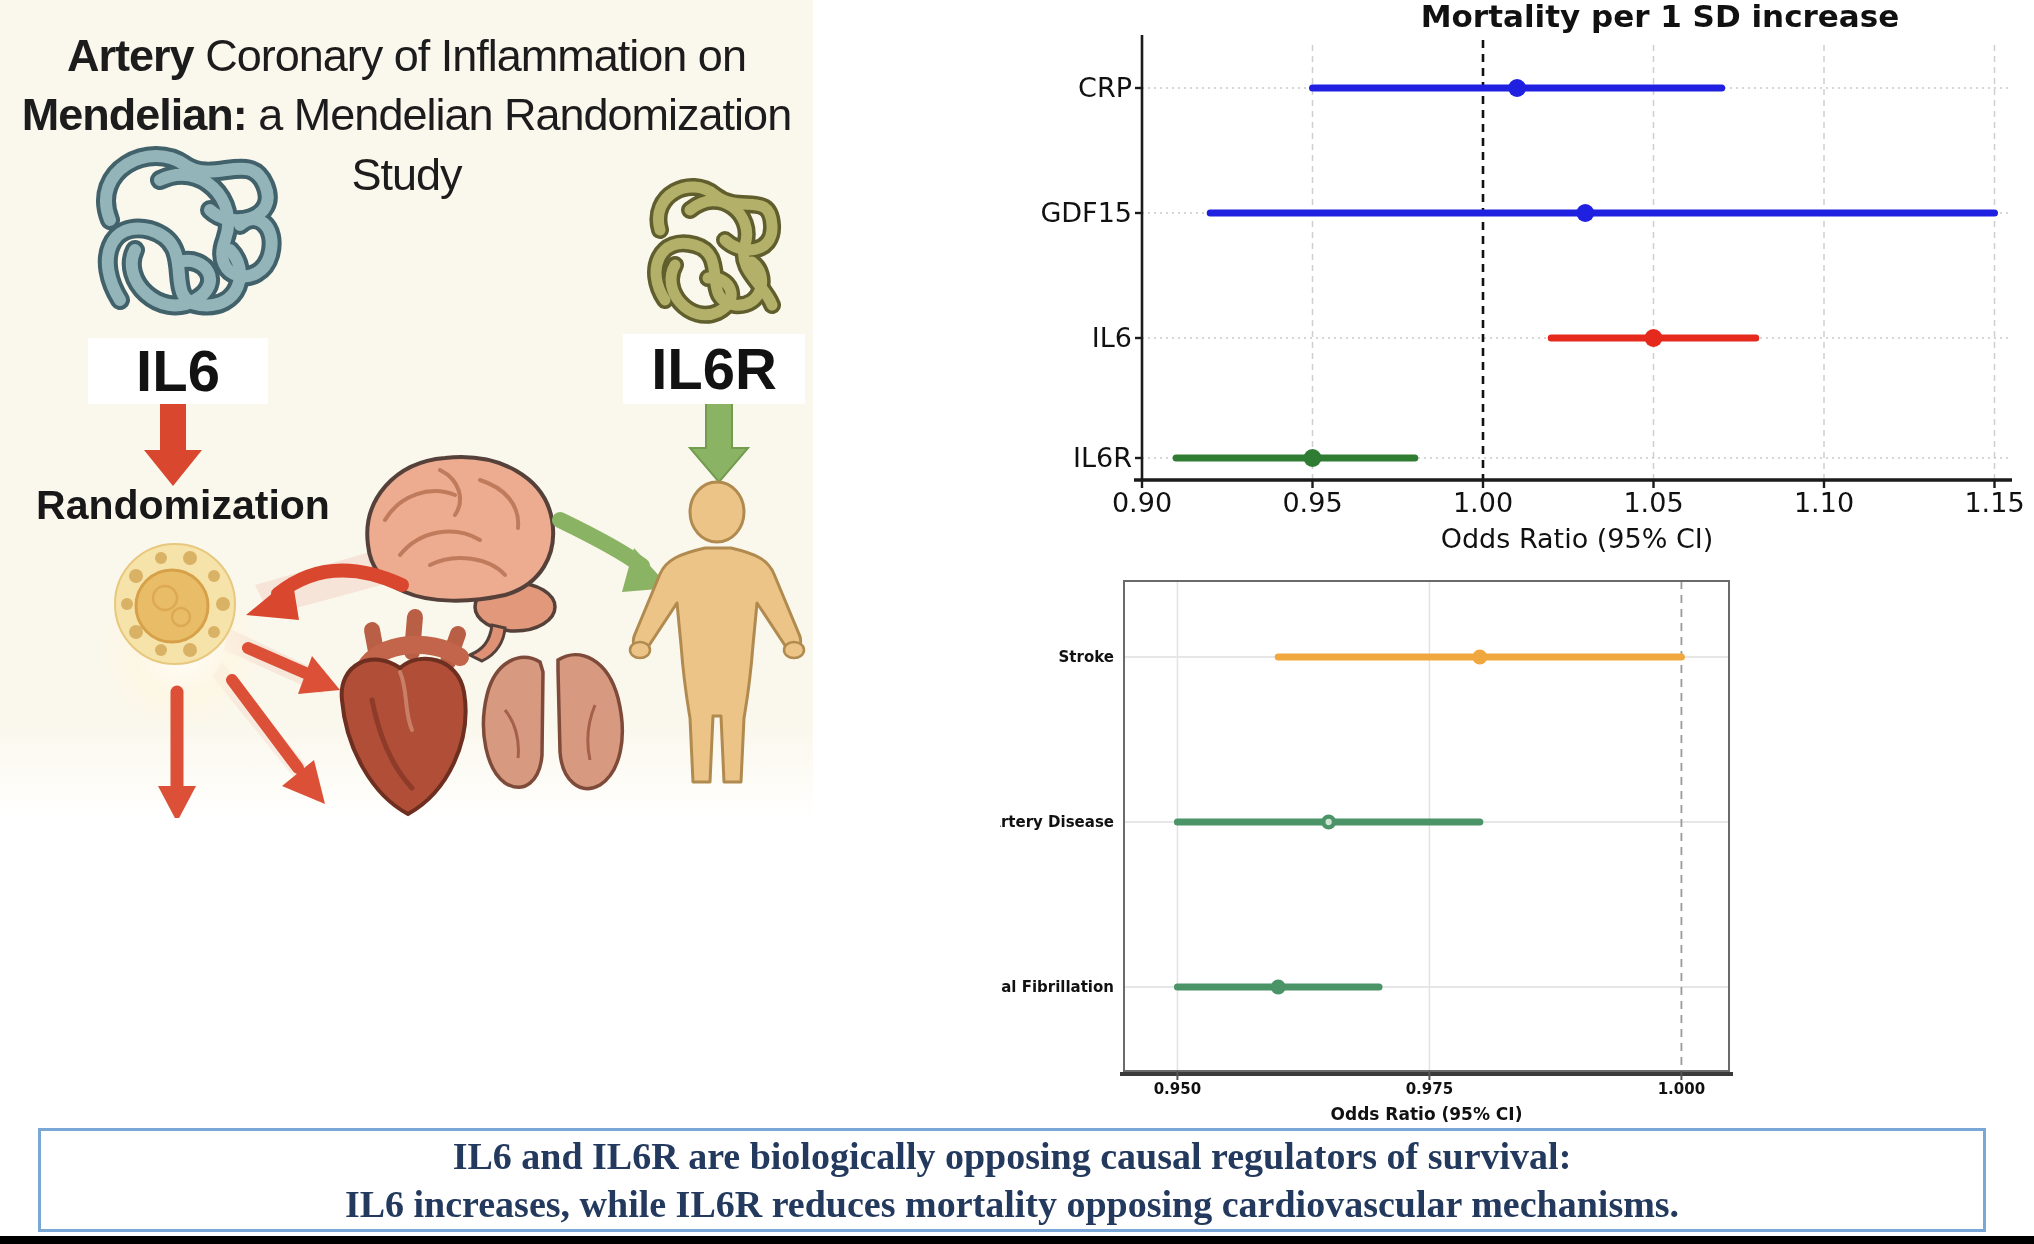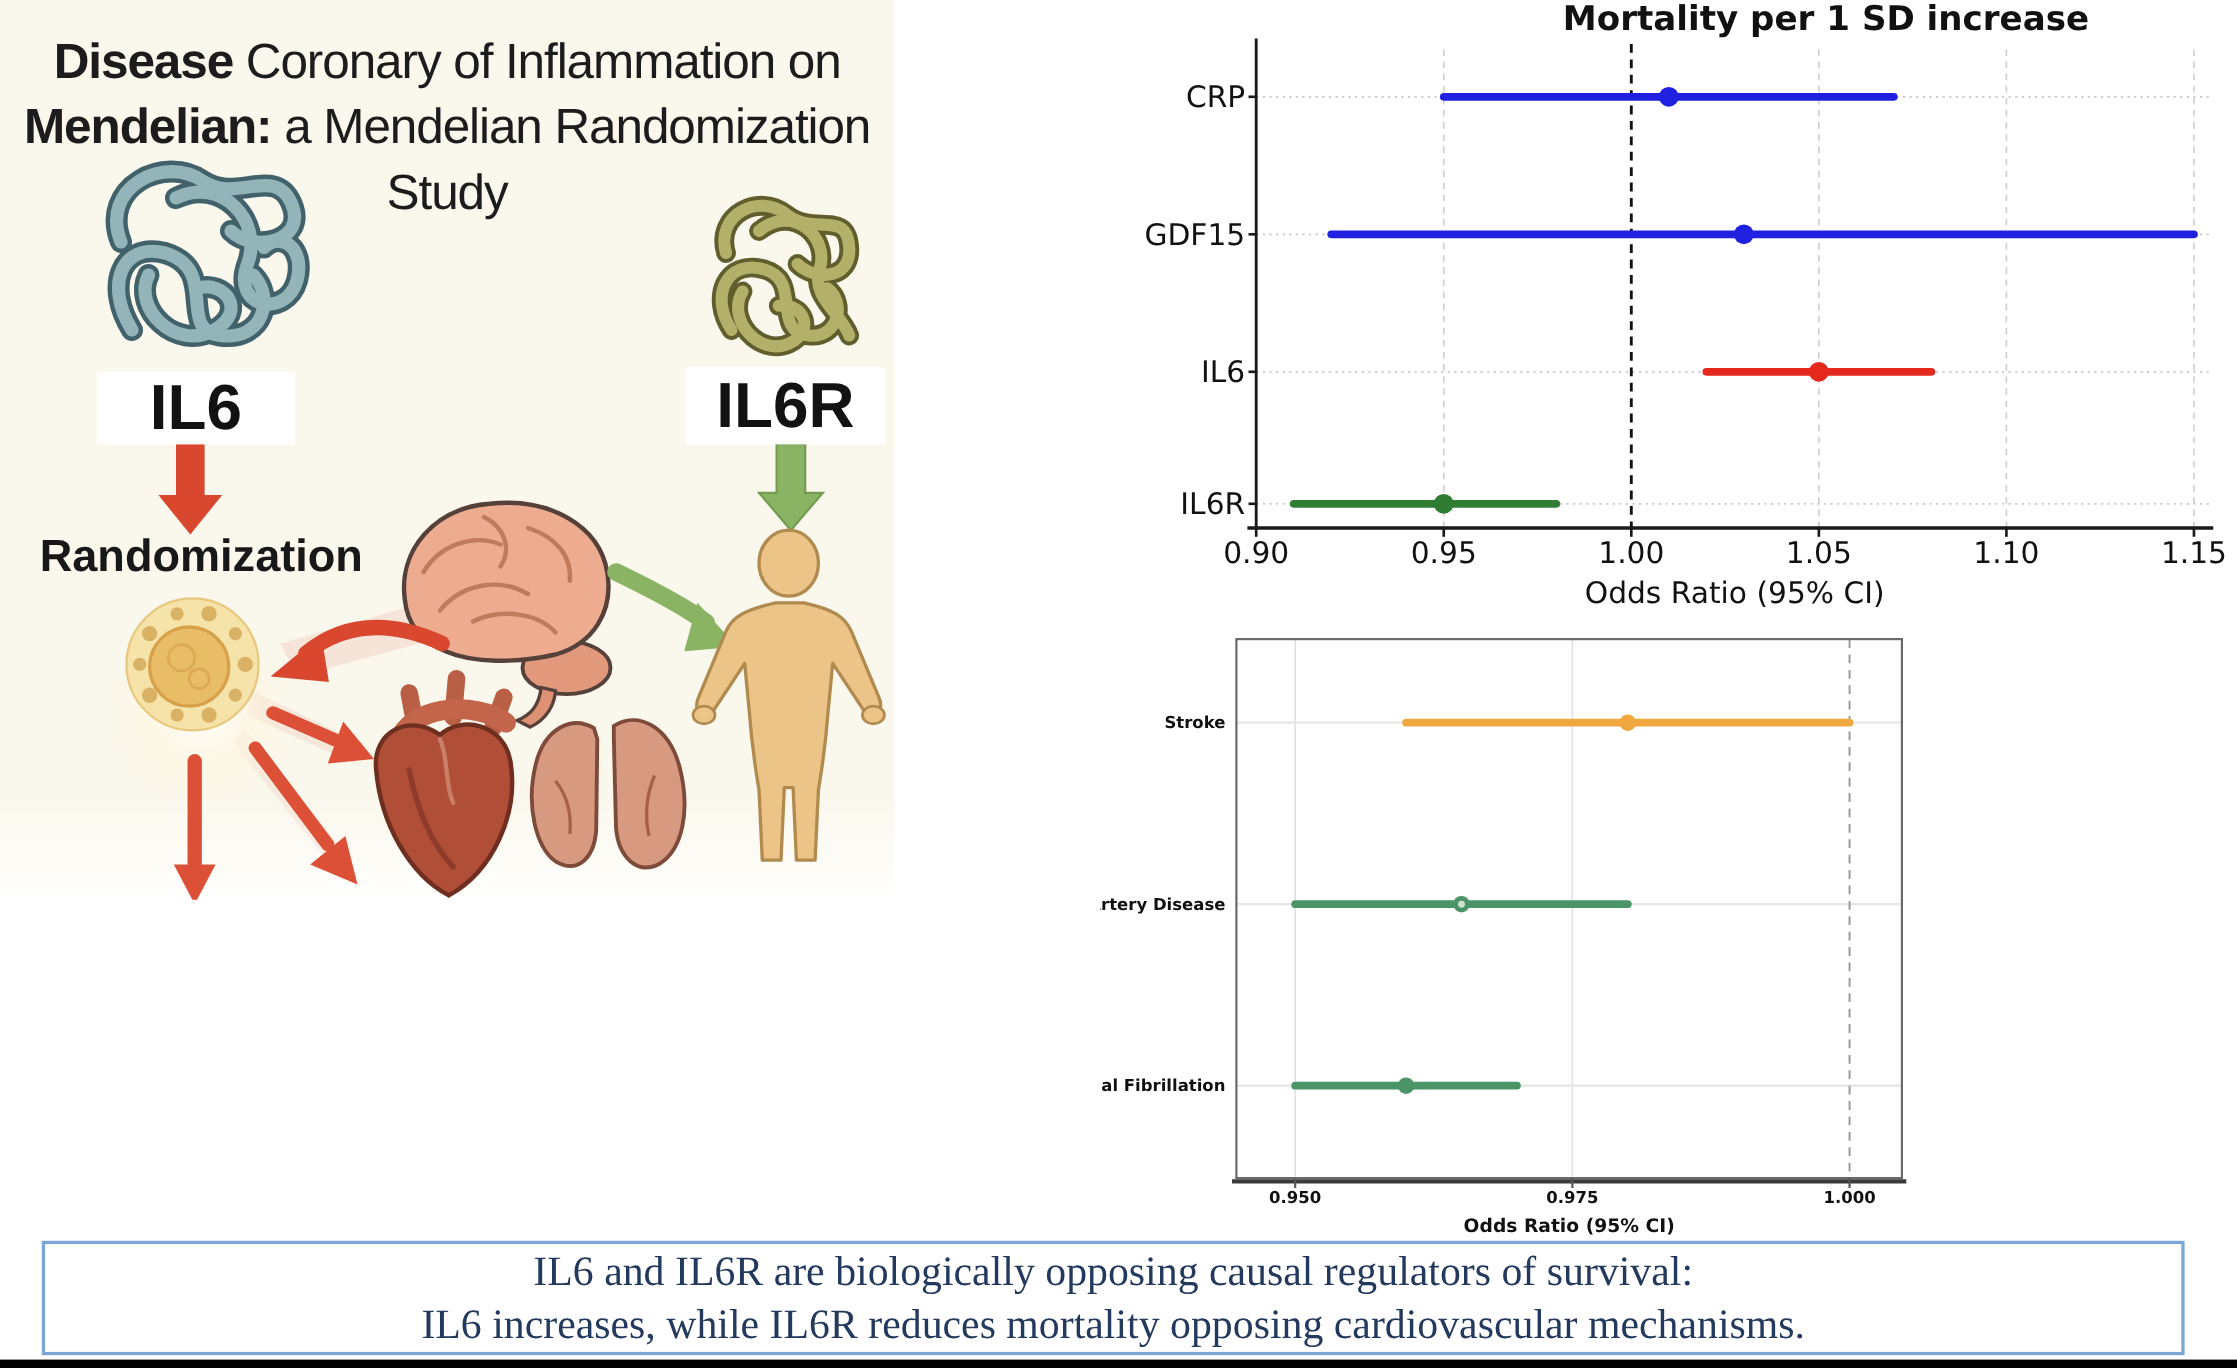--- a/index.html
+++ b/index.html
@@ -19,21 +19,21 @@
   #il6-label{left:88px;top:338px;width:180px;height:66px;}
   #il6r-label{left:623px;top:334px;width:182px;height:70px;line-height:70px;}
   #inflammation-label{position:absolute;left:23px;top:482px;width:320px;text-align:center;
                  font-family:"Liberation Sans",sans-serif;font-weight:800;font-size:41px;color:#181818;}
   
   #forest-top{position:absolute;left:1020px;top:0px;}
   #forest-bottom{position:absolute;left:1000px;top:560px;}
   
   #banner{position:absolute;left:38px;top:1128px;width:1942px;height:98px;background:#ffffff;
           border:3px solid #7ba7d7;display:flex;flex-direction:column;justify-content:center;}
-  .banner-line{text-align:center;font-family:"Liberation Serif",serif;font-weight:400;
+  .banner-line{text-align:center;font-family:"Liberation Serif",serif;font-weight:700;
                font-size:38px;color:#23395d;line-height:48px;}
   #bottom-bar{position:absolute;left:0;top:1236px;width:2034px;height:8px;background:#000;}
 </style>
 </head>
 <body>
 
 <div id="page">
 
   <div id="illustration">
     <svg id="illus-svg" width="813" height="818" viewBox="0 0 813 818">
@@ -161,21 +161,21 @@
 
       <g>
         <ellipse cx="717" cy="512" rx="27" ry="30" fill="#ecc488" stroke="#b08a4e" stroke-width="3"></ellipse>
         <path d="M705 548 L 731 548 C 757 554 768 560 774 574 L 799 634 C 805 647 793 656 786 647 L 757 603 L 753 645 C 750 684 747 700 744 718 L 741 782 L 724 782 L 721 716 L 713 716 L 710 782 L 693 782 L 690 718 C 687 700 684 684 681 645 L 677 603 L 648 647 C 641 656 629 647 635 634 L 660 574 C 666 560 679 554 705 548 Z" fill="#ecc488" stroke="#b08a4e" stroke-width="3" stroke-linejoin="round"></path>
         <ellipse cx="640" cy="650" rx="10" ry="8" fill="#ecc488" stroke="#b08a4e" stroke-width="2.5"></ellipse>
         <ellipse cx="794" cy="650" rx="10" ry="8" fill="#ecc488" stroke="#b08a4e" stroke-width="2.5"></ellipse>
       </g>
     </svg>
 
     <div class="illus-title">
-      <span><b>Disease</b><span> Coronary of Inflammation on</span></span><br>
+      <span><b>Artery</b><span> Coronary of Inflammation on</span></span><br>
       <span><b>Mendelian:</b><span> a Mendelian Randomization Study</span></span>
     </div>
 
     <div id="il6-label" class="protein-label">IL6</div>
     <div id="il6r-label" class="protein-label">IL6R</div>
     <div id="inflammation-label">Randomization</div>
   </div>
 
   <svg id="forest-top" width="1014" height="560" viewBox="0 0 1014 560">
       <line x1="292.4999999999998" y1="45" x2="292.4999999999998" y2="480" stroke="#cfcfcf" stroke-width="1.5" stroke-dasharray="6 5"></line>

